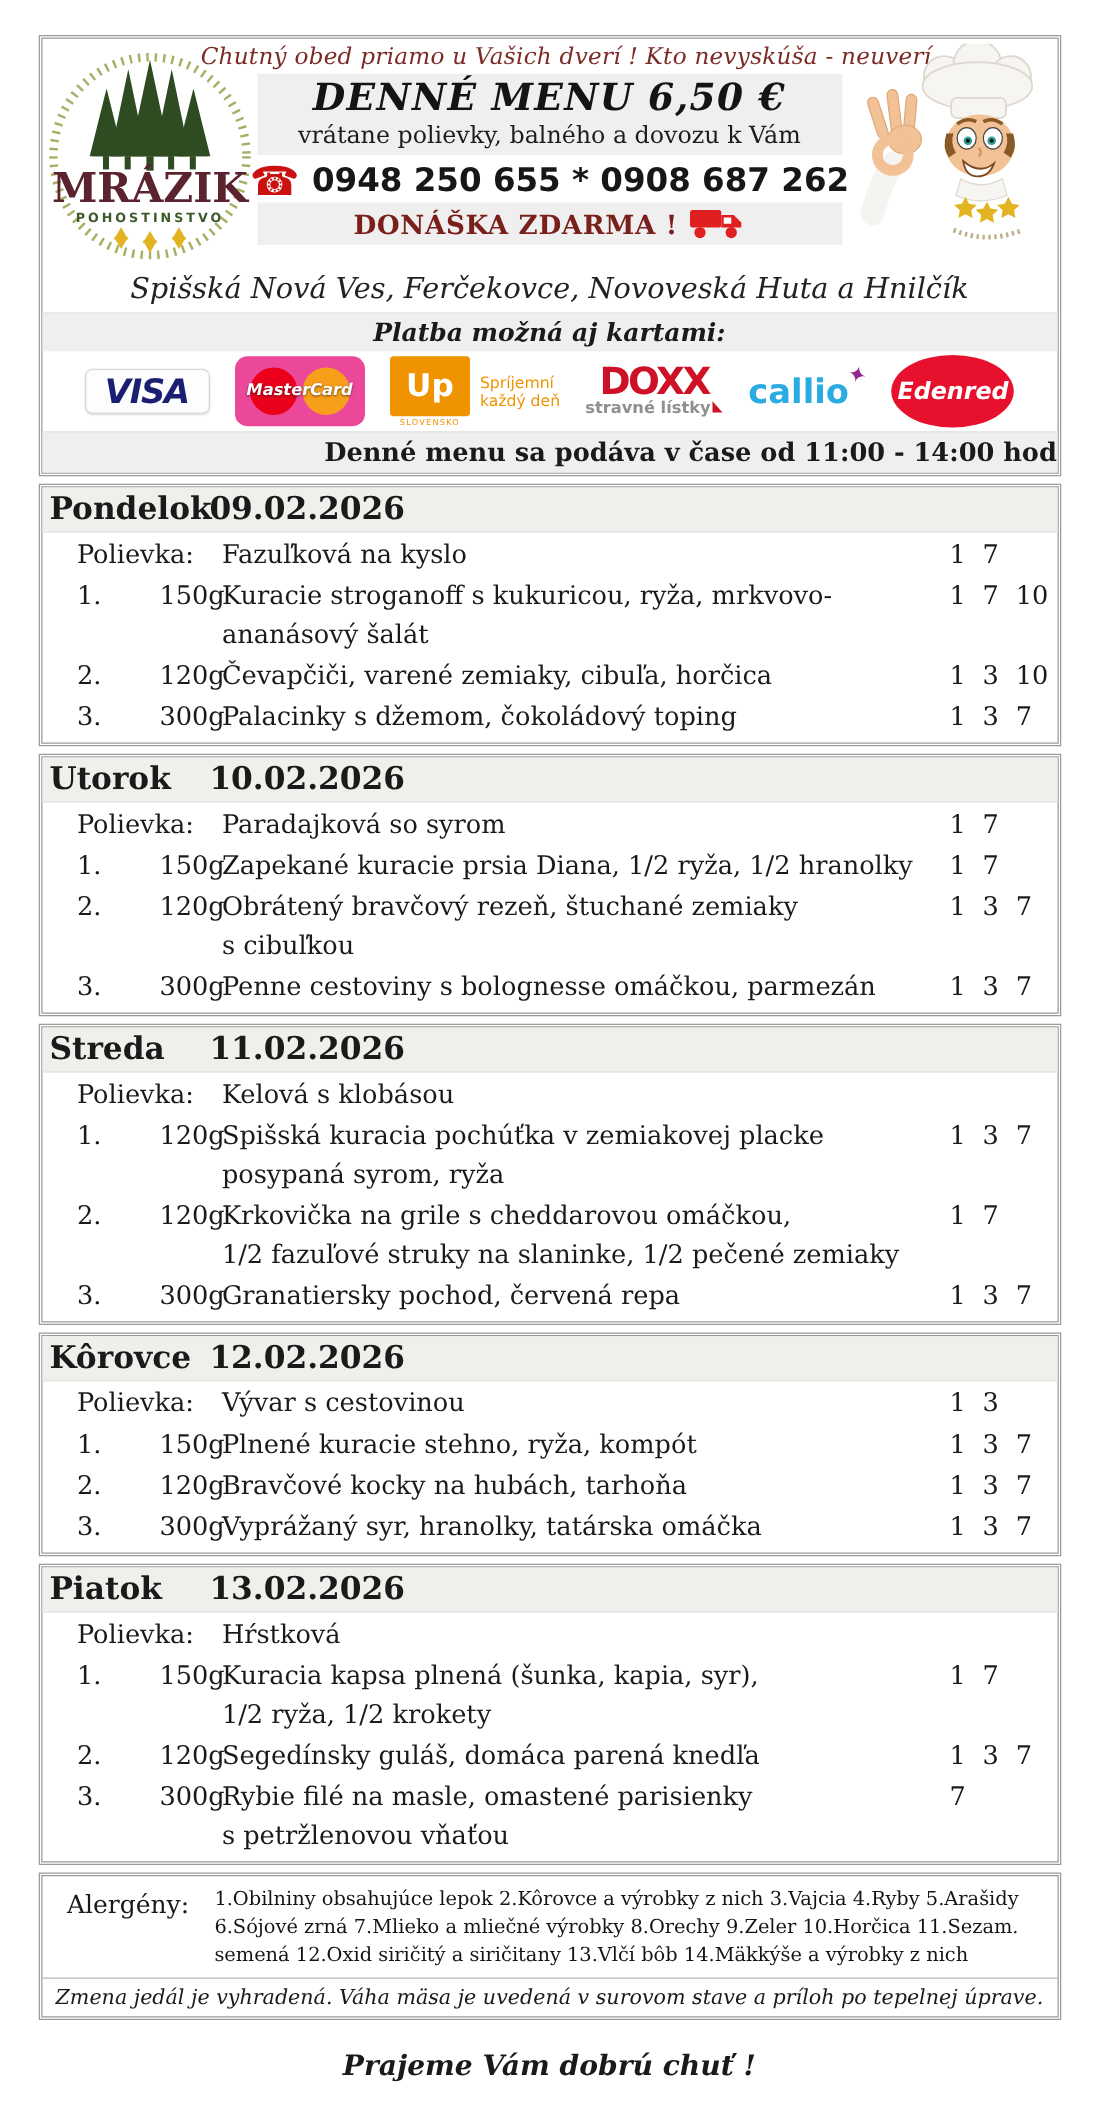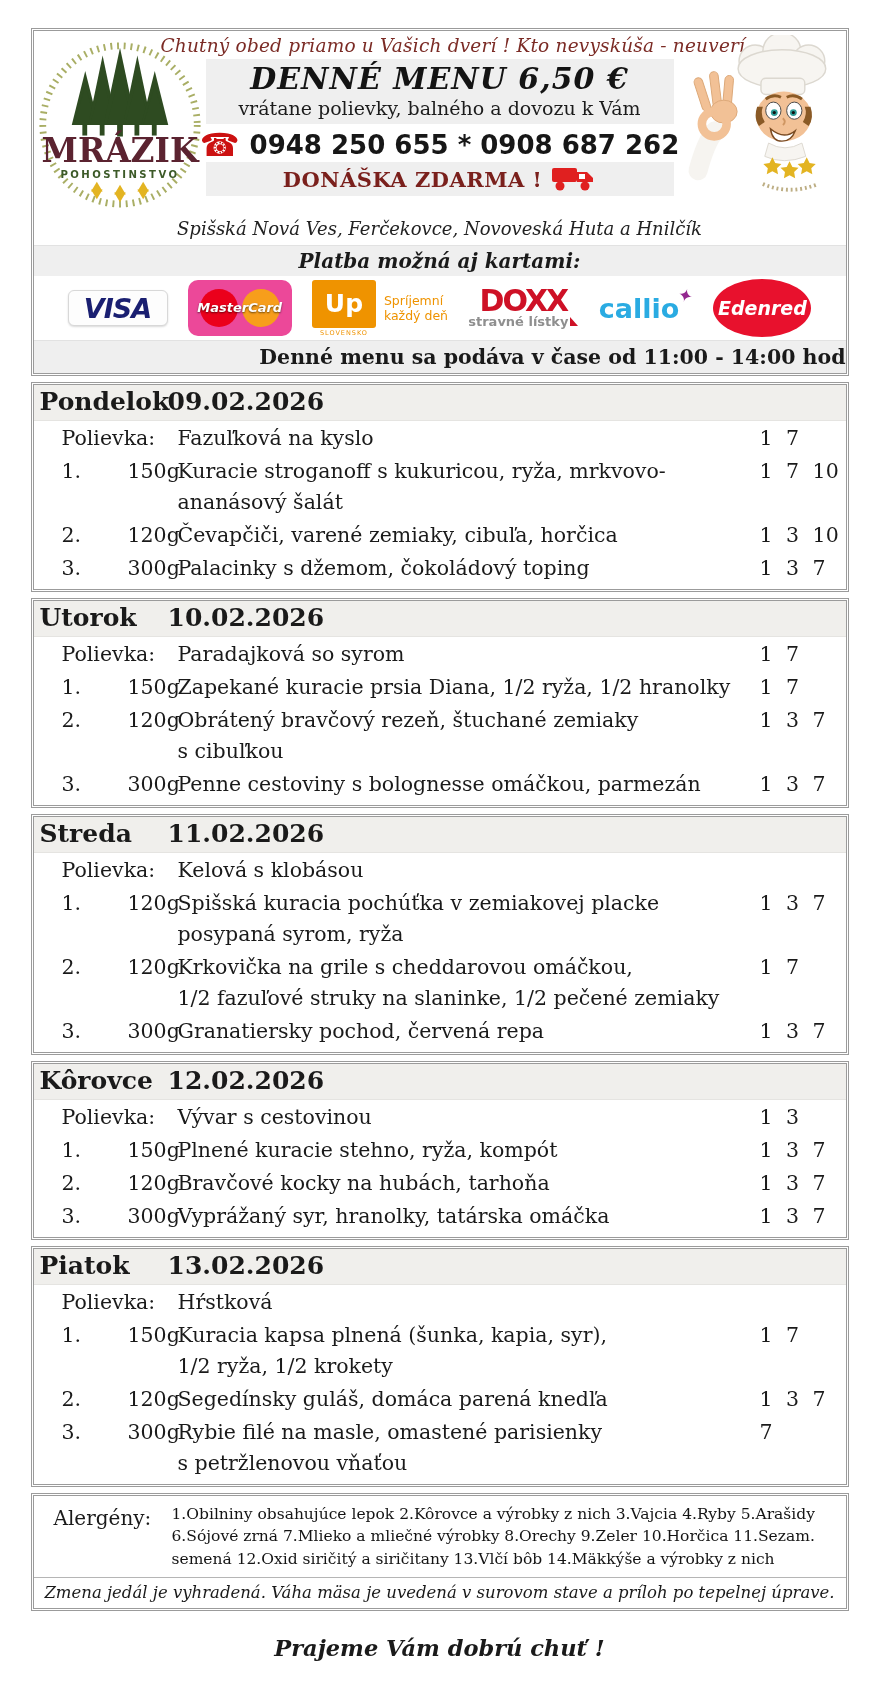--- a/index.html
+++ b/index.html
@@ -30,21 +30,21 @@
     font-family: "DejaVu Sans", sans-serif; font-weight: bold; font-size: 26px;
     color: #171717; margin: 5px -30px 1px; white-space: nowrap;
   }
   .phone-icon { color: #cc1111; font-size: 32px; line-height: 1; font-family: "DejaVu Sans", sans-serif; }
   .orders-note { font-style: italic; font-size: 19px; color: #35292a; margin-bottom: 5px; }
   .delivery-band {
     background: #efefef; padding: 4px 0; display: flex;
     align-items: center; justify-content: center; gap: 10px;
   }
   .delivery-text { font-weight: bold; font-size: 21px; color: #7a201c; letter-spacing: .5px; }
-  .areas { text-align: center; font-style: italic; font-size: 18px; padding: 4px 0 6px; color: #222; }
+  .areas { text-align: center; font-style: italic; font-size: 23px; padding: 4px 0 6px; color: #222; }
   .platba-band {
     background: #efefef; text-align: center; font-weight: bold; font-style: italic;
     font-size: 20px; padding: 3px 0; border-top: 1px solid #e2e2e2;
   }
   .cards-row {
     display: flex; align-items: center; justify-content: space-between;
     padding: 9px 34px; height: 64px;
   }
   .time-band {
     background: #efefef; text-align: right; font-weight: bold;

